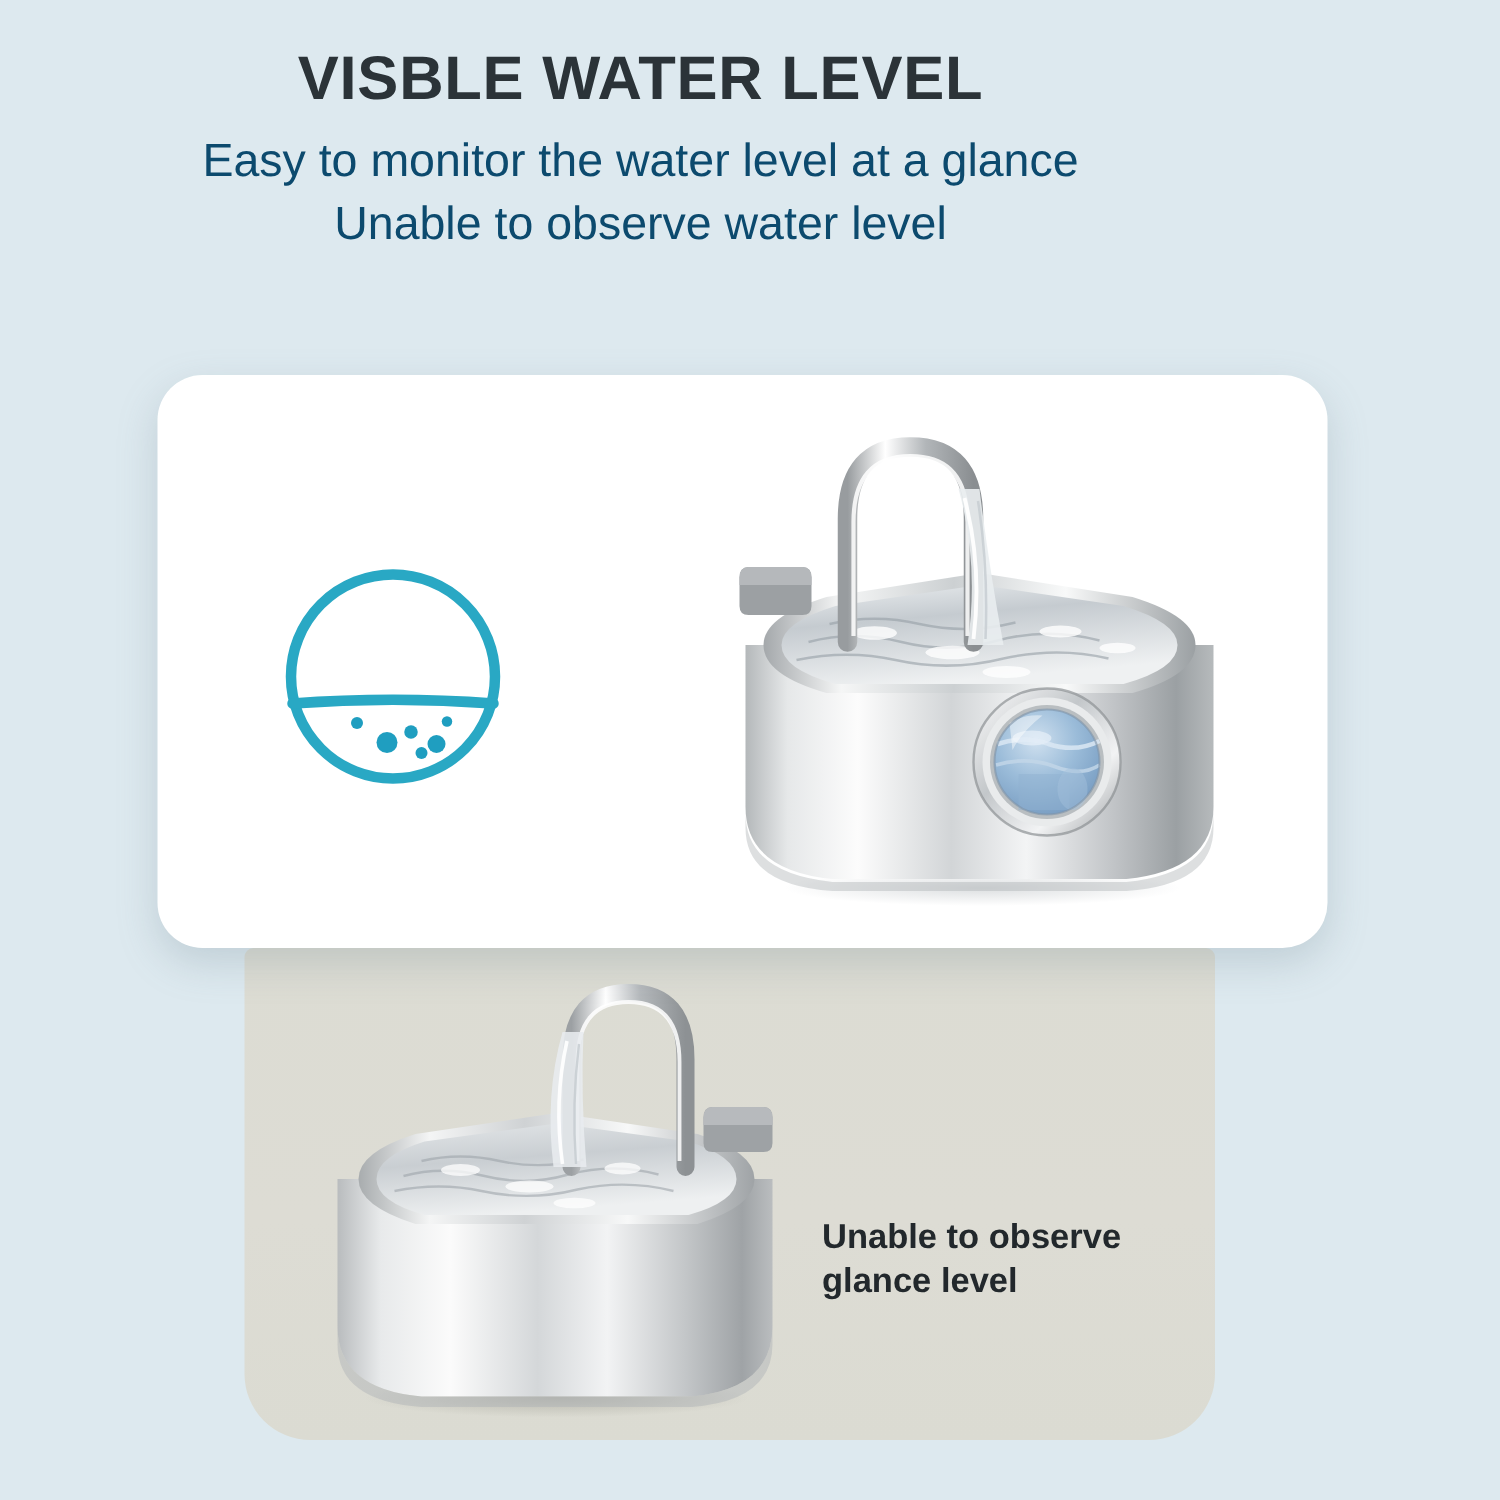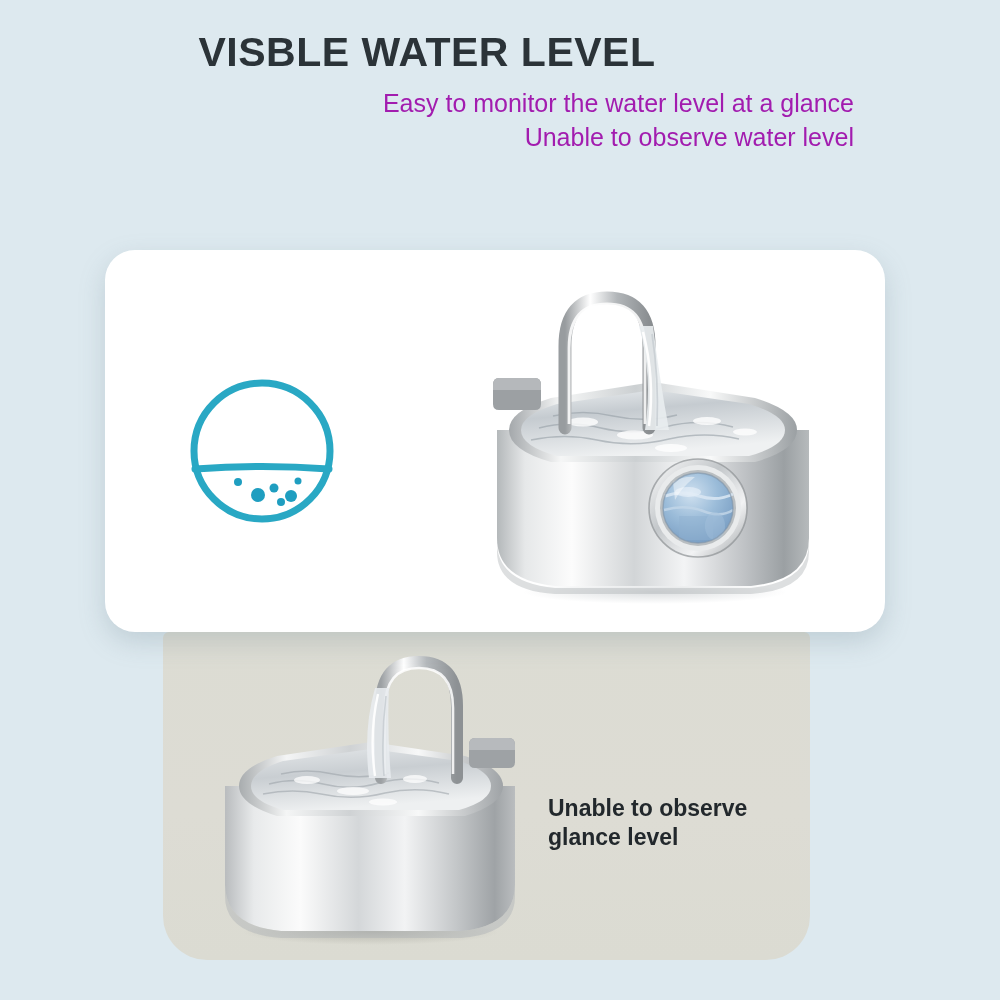--- a/index.html
+++ b/index.html
@@ -10,21 +10,21 @@
     position:relative;
     overflow:hidden;
   }
 
   
   #header { position:absolute; top:0; left:0; width:854px; padding-top:30px; text-align:center; }
   #title {
     font-size:41px; font-weight:bold; color:#2b3338;
     letter-spacing:0.5px; line-height:1.12;
   }
-  .subtitle { font-size:25px; color:#a21caf; line-height:1.36; font-weight:400;text-align:right; }
+  .subtitle { font-size:31px; color:#0c4a6e; line-height:1.36; font-weight:400; }
   #sub1 { margin-top:10px; }
 
   
   #beige-panel {
     position:absolute; left:163px; top:632px; width:647px; height:328px;
     background:linear-gradient(180deg,#dcdcd3 0%,#dddcd4 55%,#dbdbd2 100%);
     border-radius:6px 6px 44px 44px;
   }
 
   
@@ -39,21 +39,21 @@
 
   
   .fountain { position:absolute; }
   .fountain svg { display:block; width:100%; height:100%; }
 
   #fountain-window { left:378px; top:30px; width:340px; height:330px; }
   #fountain-plain  { position:absolute; left:40px; top:14px; width:330px; height:300px; }
 
   
   #caption {
-    position:absolute; left:385px; top:162px; width:250px;
+    position:absolute; left:385px; top:178px; width:250px;
     font-size:23px; font-weight:bold; color:#22282c; line-height:1.28;
   }
 </style>
 </head>
 <body>
 
 <div id="header">
   <div id="title">VISBLE WATER LEVEL</div>
   <div id="sub1" class="subtitle">Easy to monitor the water level at a glance</div>
   <div id="sub2" class="subtitle">Unable to observe water level</div>

